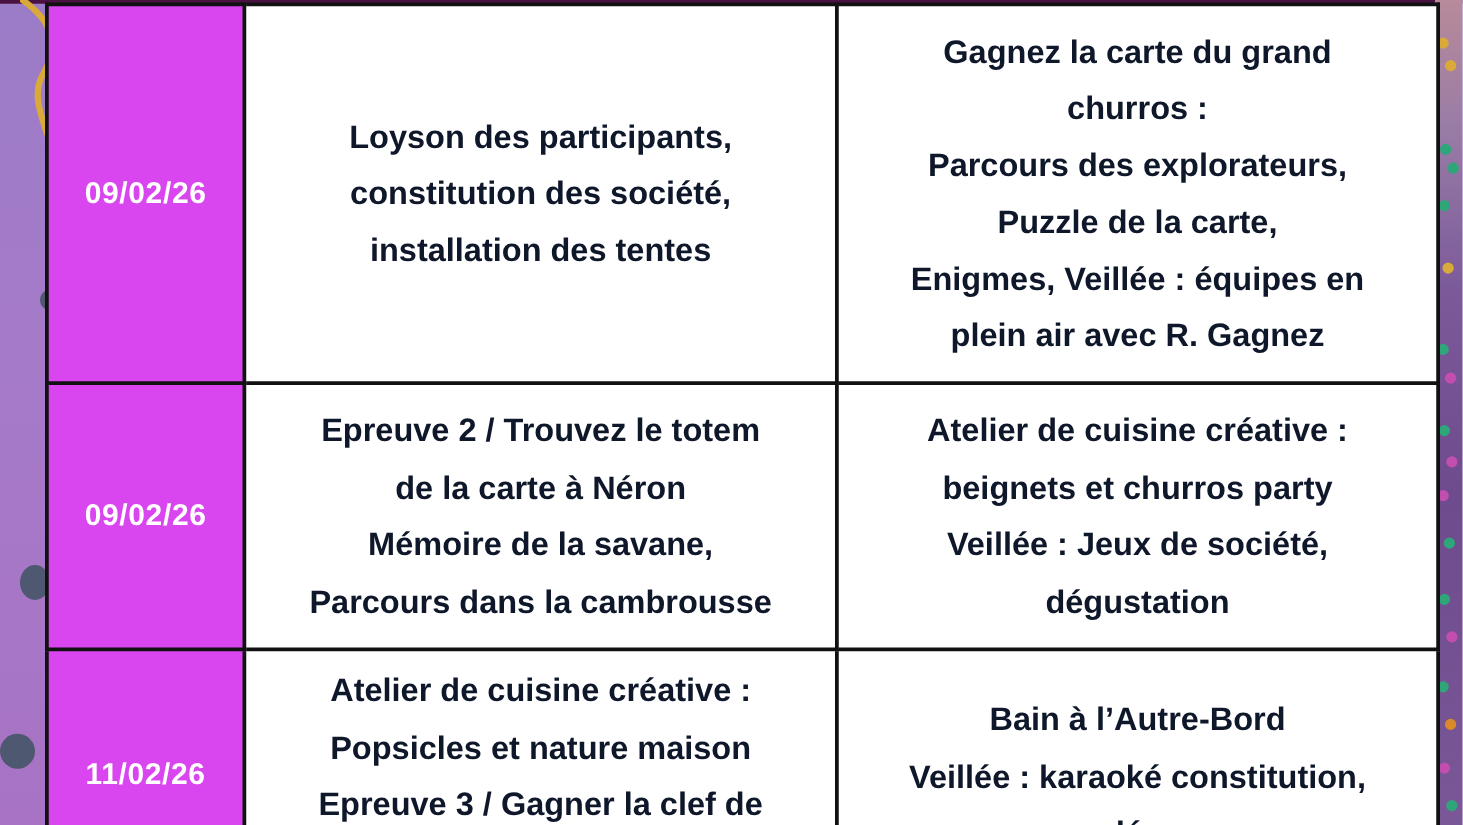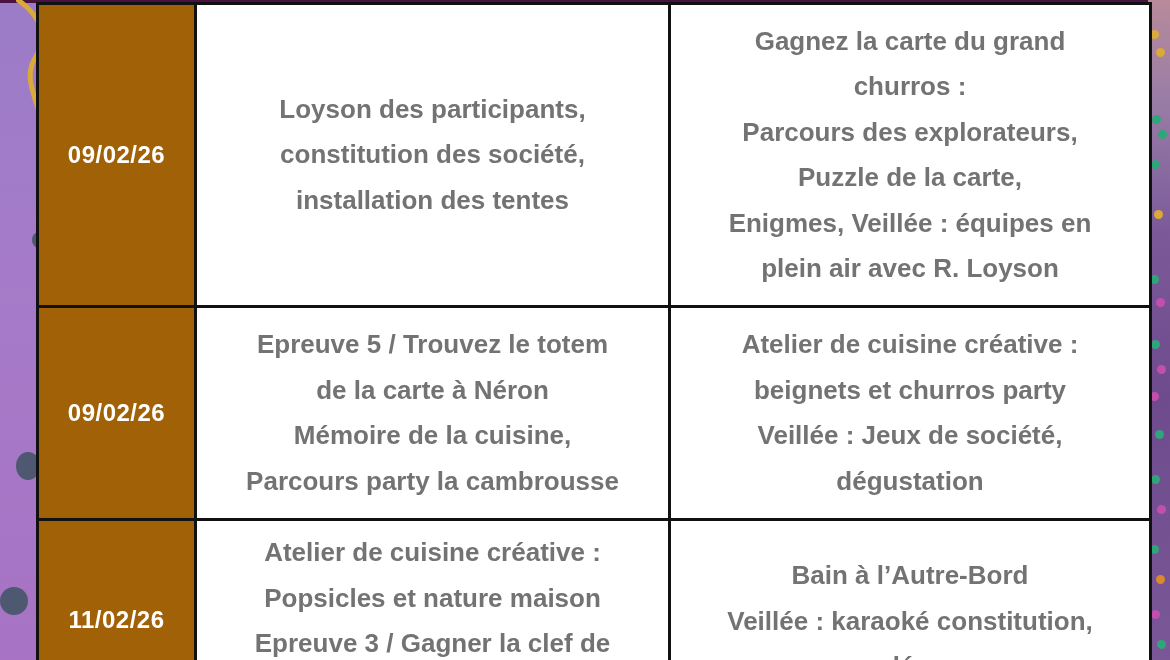--- a/index.html
+++ b/index.html
@@ -18,25 +18,25 @@
     .dot { position: absolute; border-radius: 50%; background: #4e5870; }
     .ribbon { position: absolute; left: 16px; top: 0; width: 30px; height: 110px; }
     .sched-table {
       position: absolute; left: 36px; top: 2px;
       border-collapse: collapse; table-layout: fixed;
       width: 1113px;
     }
     .sched-table td {
       border: 3px solid #111;
       text-align: center; vertical-align: middle;
-      font-weight: bold; color: #737373;
+      font-weight: bold; color: #0f172a;
       padding: 0;
     }
     .date-cell {
-      background: #a16207; color: #fff !important;
+      background: #d946ef; color: #fff !important;
       font-size: 24px; letter-spacing: 0.5px;
       width: 152px;
     }
     .txt-cell {
       background: #fff;
       font-size: 26px; line-height: 45.5px;
     }
     .txt-cell .line { display: block; white-space: nowrap; }
     .row-1 { height: 303px; }
     .row-2 { height: 213px; }
@@ -92,30 +92,30 @@
       <span class="line">Loyson des participants,</span>
       <span class="line">constitution des société,</span>
       <span class="line">installation des tentes</span>
     </td>
     <td class="txt-cell">
       <span class="line">Gagnez la carte du grand</span>
       <span class="line">churros :</span>
       <span class="line">Parcours des explorateurs,</span>
       <span class="line">Puzzle de la carte,</span>
       <span class="line">Enigmes, Veillée : équipes en</span>
-      <span class="line">plein air avec R. Loyson</span>
+      <span class="line">plein air avec R. Gagnez</span>
     </td>
   </tr>
   <tr class="row-2">
     <td class="date-cell">09/02/26</td>
     <td class="txt-cell">
-      <span class="line">Epreuve 5 / Trouvez le totem</span>
+      <span class="line">Epreuve 2 / Trouvez le totem</span>
       <span class="line">de la carte à Néron</span>
-      <span class="line">Mémoire de la cuisine,</span>
-      <span class="line">Parcours party la cambrousse</span>
+      <span class="line">Mémoire de la savane,</span>
+      <span class="line">Parcours dans la cambrousse</span>
     </td>
     <td class="txt-cell">
       <span class="line">Atelier de cuisine créative :</span>
       <span class="line">beignets et churros party</span>
       <span class="line">Veillée : Jeux de société,</span>
       <span class="line">dégustation</span>
     </td>
   </tr>
   <tr class="row-3">
     <td class="date-cell" style="vertical-align:top;padding-top:85px;">11/02/26</td>

